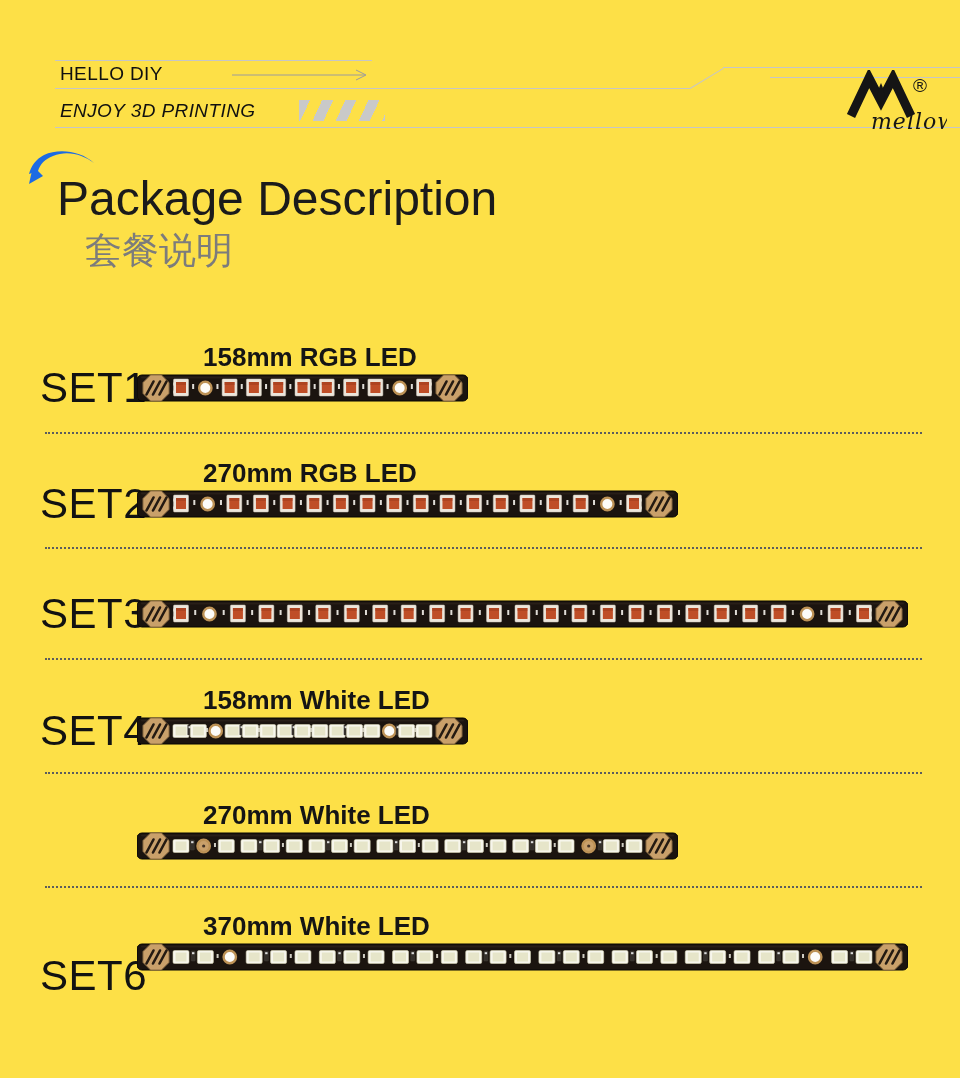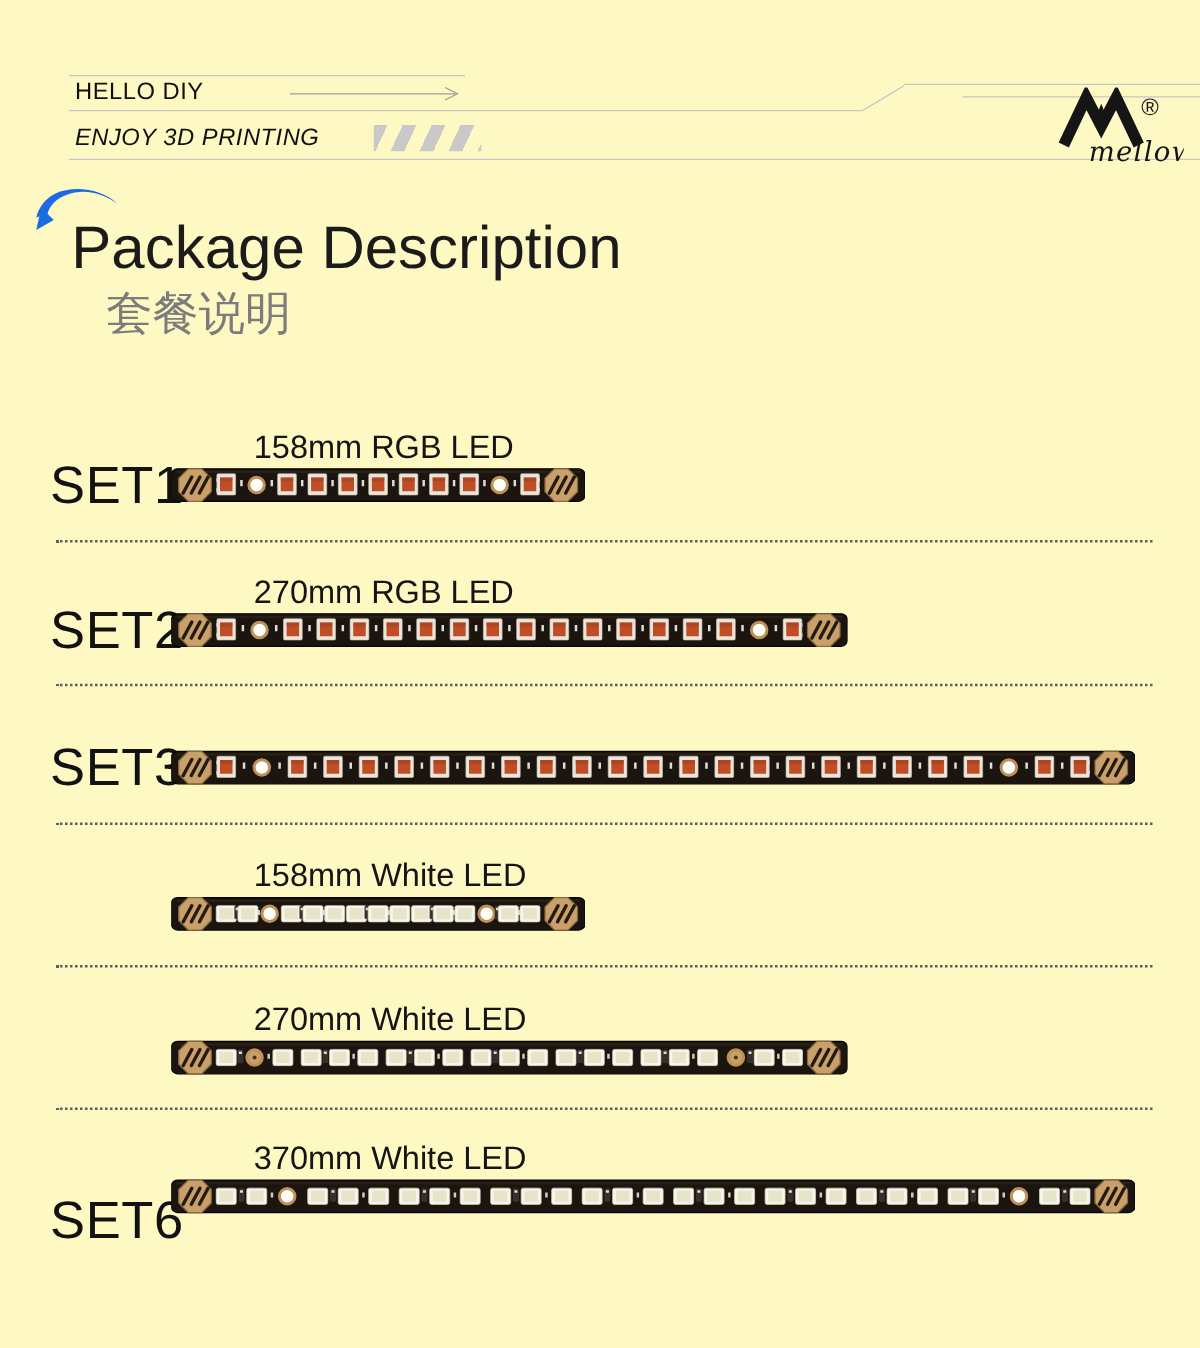--- a/index.html
+++ b/index.html
@@ -1,31 +1,31 @@
 <!DOCTYPE html>
 <html><head>
 <meta charset="utf-8">
 <style>
   html,body{margin:0;padding:0;background:#fff;}
-  .page{position:relative;width:960px;height:1078px;background:#fef9c3;overflow:hidden;
+  .page{position:relative;width:960px;height:1078px;background:#fde047;overflow:hidden;
         font-family:"Liberation Sans","DejaVu Sans",sans-serif;color:#141414;}
   .abs{position:absolute;}
   
   .rule{position:absolute;height:1px;background:#c6c6c6;}
   .diag{position:absolute;height:1px;background:#c6c6c6;transform:rotate(-31deg);transform-origin:left center;}
   .hdr-text{position:absolute;font-size:19px;letter-spacing:.4px;color:#101010;}
   .stripes{position:absolute;left:299px;top:100px;width:86px;height:21px;
            background:repeating-linear-gradient(115deg,#c9c9c9 0 10px,transparent 10px 21px);}
   
   .title-en{position:absolute;left:57px;top:176px;font-size:48px;line-height:46px;color:#1b1b1b;font-weight:500;}
   .title-zh{position:absolute;left:57px;top:228px;font-size:37px;line-height:46px;color:#7c7c7c;font-weight:500;margin-left:28px;}
   
   #sets{position:absolute;left:0;top:340px;width:960px;height:738px;}
   .set-label{position:absolute;left:40px;font-size:42px;line-height:48px;color:#121212;font-weight:400;letter-spacing:.5px;}
-  .set-caption{position:absolute;left:203px;font-size:26px;line-height:28px;color:#151515;font-weight:400;}
+  .set-caption{position:absolute;left:203px;font-size:26px;line-height:28px;color:#151515;font-weight:700;}
   .sep{position:absolute;left:45px;width:877px;height:0;border-top:2px dotted #5d5d5d;}
   .strip{position:absolute;}
   svg text{font-family:"Liberation Sans","DejaVu Sans",sans-serif;}
   .script-text{font-family:"DejaVu Serif","Liberation Serif",serif;font-style:italic;}
 </style>
 </head>
 <body>
 
 <div class="page">
 
@@ -315,20 +315,21 @@
         <rect x="683.3124999999999" y="12" width="2" height="5" fill="#f5f2ec" opacity="0.9"></rect>
         <rect x="691.0416666666666" y="7" width="15" height="17" rx="1" fill="#ece5da" stroke="#c9c2b6" stroke-width="0.5"></rect>
         <rect x="693.5416666666666" y="10" width="10" height="11" fill="#bf4e27"></rect>
         <rect x="693.5416666666666" y="10" width="10" height="3" fill="#a03d1d" opacity="0.55"></rect>
         <rect x="711.7708333333333" y="12" width="2" height="5" fill="#f5f2ec" opacity="0.9"></rect>
         <rect x="719.5" y="7" width="15" height="17" rx="1" fill="#ece5da" stroke="#c9c2b6" stroke-width="0.5"></rect>
         <rect x="722" y="10" width="10" height="11" fill="#bf4e27"></rect>
         <rect x="722" y="10" width="10" height="3" fill="#a03d1d" opacity="0.55"></rect>
       </svg>
       <div class="sep" style="top: 318px;"></div>
+      <div class="set-label" style="top: 367px;">SET4</div>
       <div class="set-caption" style="top: 346px;">158mm White LED</div>
       <svg class="strip" width="331" height="32" viewBox="0 0 331 32" style="left: 137px; top: 375px;">
         <rect x="0" y="3" width="331" height="26" rx="5" fill="#1b140f" stroke="#060402" stroke-width="1"></rect>
         <rect x="4" y="4.5" width="323" height="2" rx="1" fill="#2e241c" opacity="0.7"></rect>
         <polygon points="13.6,3 24.4,3 32,10.6 32,21.4 24.4,29 13.6,29 6,21.4 6,10.6" fill="#c9a06a" stroke="#8a6a42" stroke-width="1"></polygon>
         <line x1="9.5" y1="22.5" x2="16.5" y2="9.5" stroke="#241a12" stroke-width="2.6" stroke-linecap="round"></line>
         <line x1="16" y1="22.5" x2="23" y2="9.5" stroke="#241a12" stroke-width="2.6" stroke-linecap="round"></line>
         <line x1="22.5" y1="22.5" x2="29.5" y2="9.5" stroke="#241a12" stroke-width="2.6" stroke-linecap="round"></line>
         <polygon points="306.6,3 317.4,3 325,10.6 325,21.4 317.4,29 306.6,29 299,21.4 299,10.6" fill="#c9a06a" stroke="#8a6a42" stroke-width="1"></polygon>
         <line x1="302.5" y1="22.5" x2="309.5" y2="9.5" stroke="#241a12" stroke-width="2.6" stroke-linecap="round"></line>

